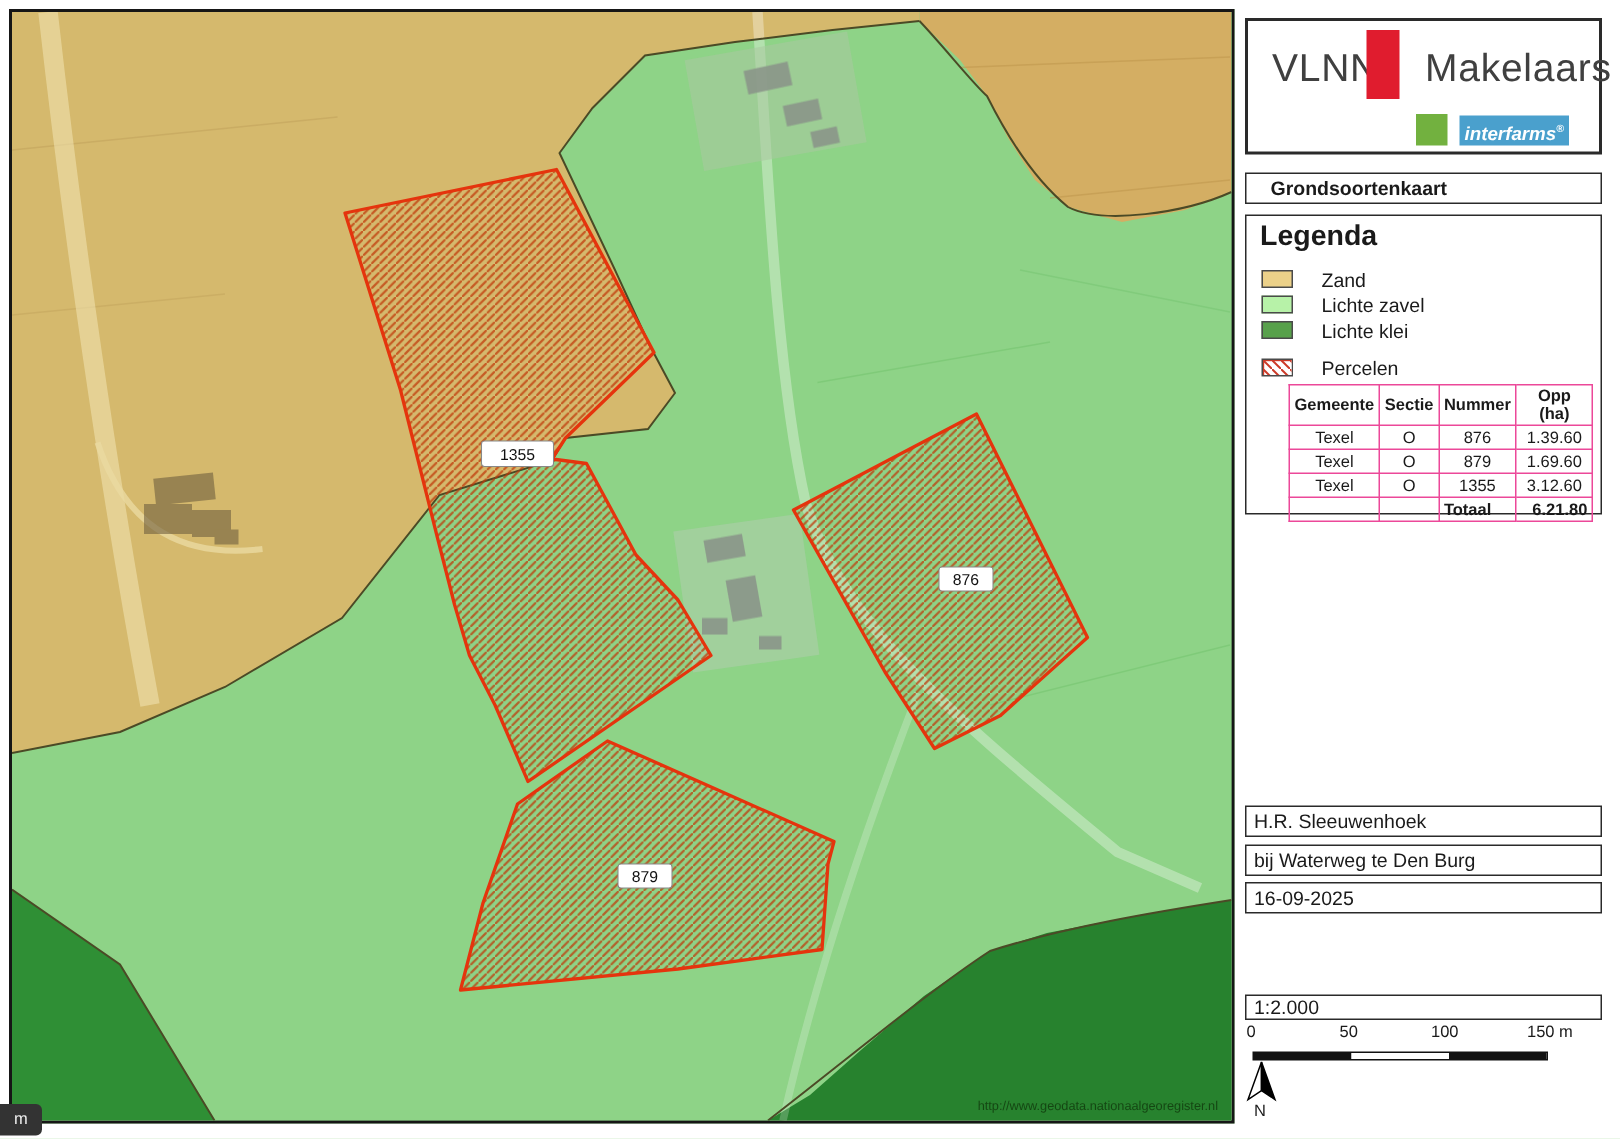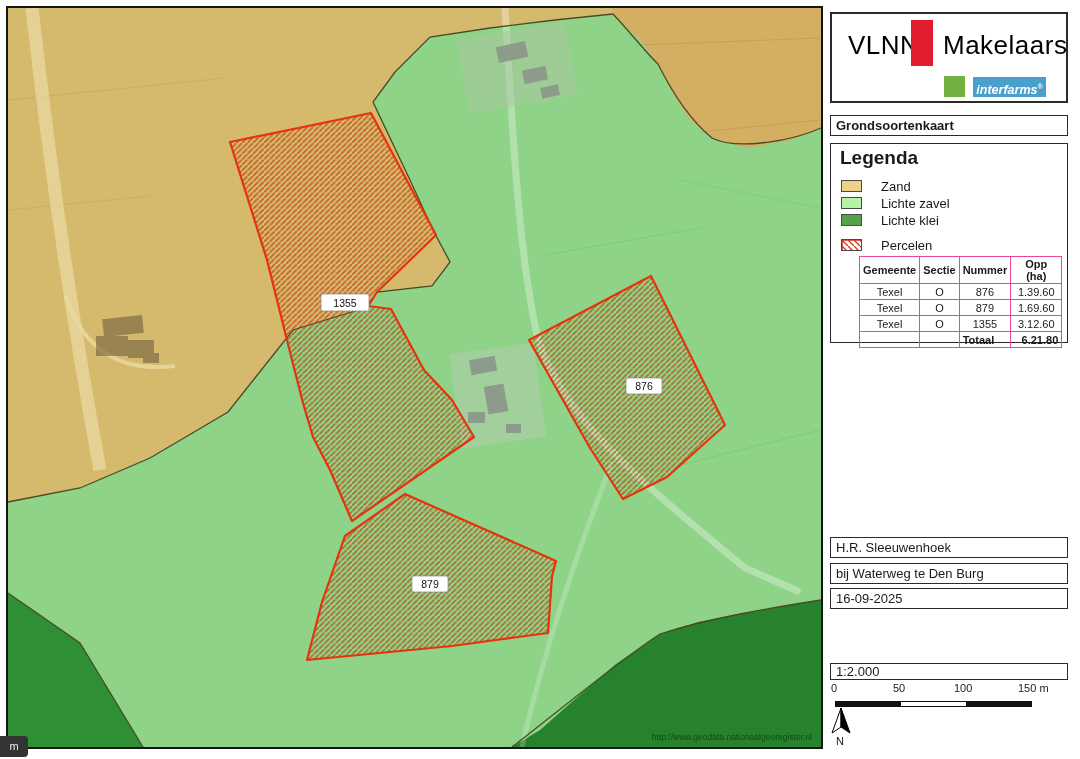--- a/index.html
+++ b/index.html
@@ -4,29 +4,29 @@
 <style>
   html,body{margin:0;padding:0;background:#ffffff;}
   #page{position:relative;width:1080px;height:759px;background:#ffffff;overflow:hidden;
         font-family:"Liberation Sans",sans-serif;color:#1a1a1a;}
   
   #map-frame{position:absolute;left:6px;top:6px;width:813px;height:739px;border:2px solid #161616;background:#8ed387;}
   #map-frame svg{display:block;}
   
   .pbox{position:absolute;left:830px;width:238px;background:#ffffff;border:1px solid #2a2a2a;box-sizing:border-box;}
   #logo-box{top:12px;height:91px;border-width:2px;}
-  .vlnn,.makelaars{position:absolute;top:16px;font-size:26px;color:#000000;letter-spacing:.5px;}
+  .vlnn,.makelaars{position:absolute;top:16px;font-size:26px;color:#404040;letter-spacing:.5px;}
   .vlnn{left:16px;}
-  .makelaars{left:111px;}
+  .makelaars{left:118px;}
   #logo-red{position:absolute;left:79px;top:6px;width:22px;height:46px;background:#e01c2e;}
   #logo-green{position:absolute;left:112px;top:62px;width:21px;height:21px;background:#72b13f;}
   #interfarms{position:absolute;left:141px;top:63px;width:73px;height:20px;background:#4aa0cd;color:#fff;
               font-style:italic;font-weight:bold;font-size:12.5px;text-align:center;line-height:20px;}
   #interfarms sup{font-size:7px;}
-  #title-box{top:115px;height:21px;font-weight:bold;font-size:13px;line-height:19px;padding-left:5px;}
+  #title-box{top:115px;height:21px;font-weight:bold;font-size:13px;line-height:19px;padding-left:16px;}
   #legend-box{top:143px;height:200px;padding-left:40px;}
   #legend-heading{position:absolute;left:9px;top:3px;font-size:19px;font-weight:bold;}
   .leg-row{position:absolute;left:10px;height:14px;}
   .leg-swatch{position:absolute;left:0;top:1px;width:21px;height:12px;border:1px solid #4a4a4a;box-sizing:border-box;}
   .leg-label{position:absolute;left:40px;top:0;font-size:13px;white-space:nowrap;}
   
   #leg-table{position:absolute;left:28px;top:112px;border-collapse:collapse;font-size:11px;}
   #leg-table td,#leg-table th{border:1px solid #ec4899;text-align:center;padding:1px 3px;height:13px;}
   #leg-table th{font-weight:bold;}
   #leg-table .c0{width:48px;} #leg-table .c1{width:28px;} #leg-table .c2{width:42px;} #leg-table .c3{width:44px;}

